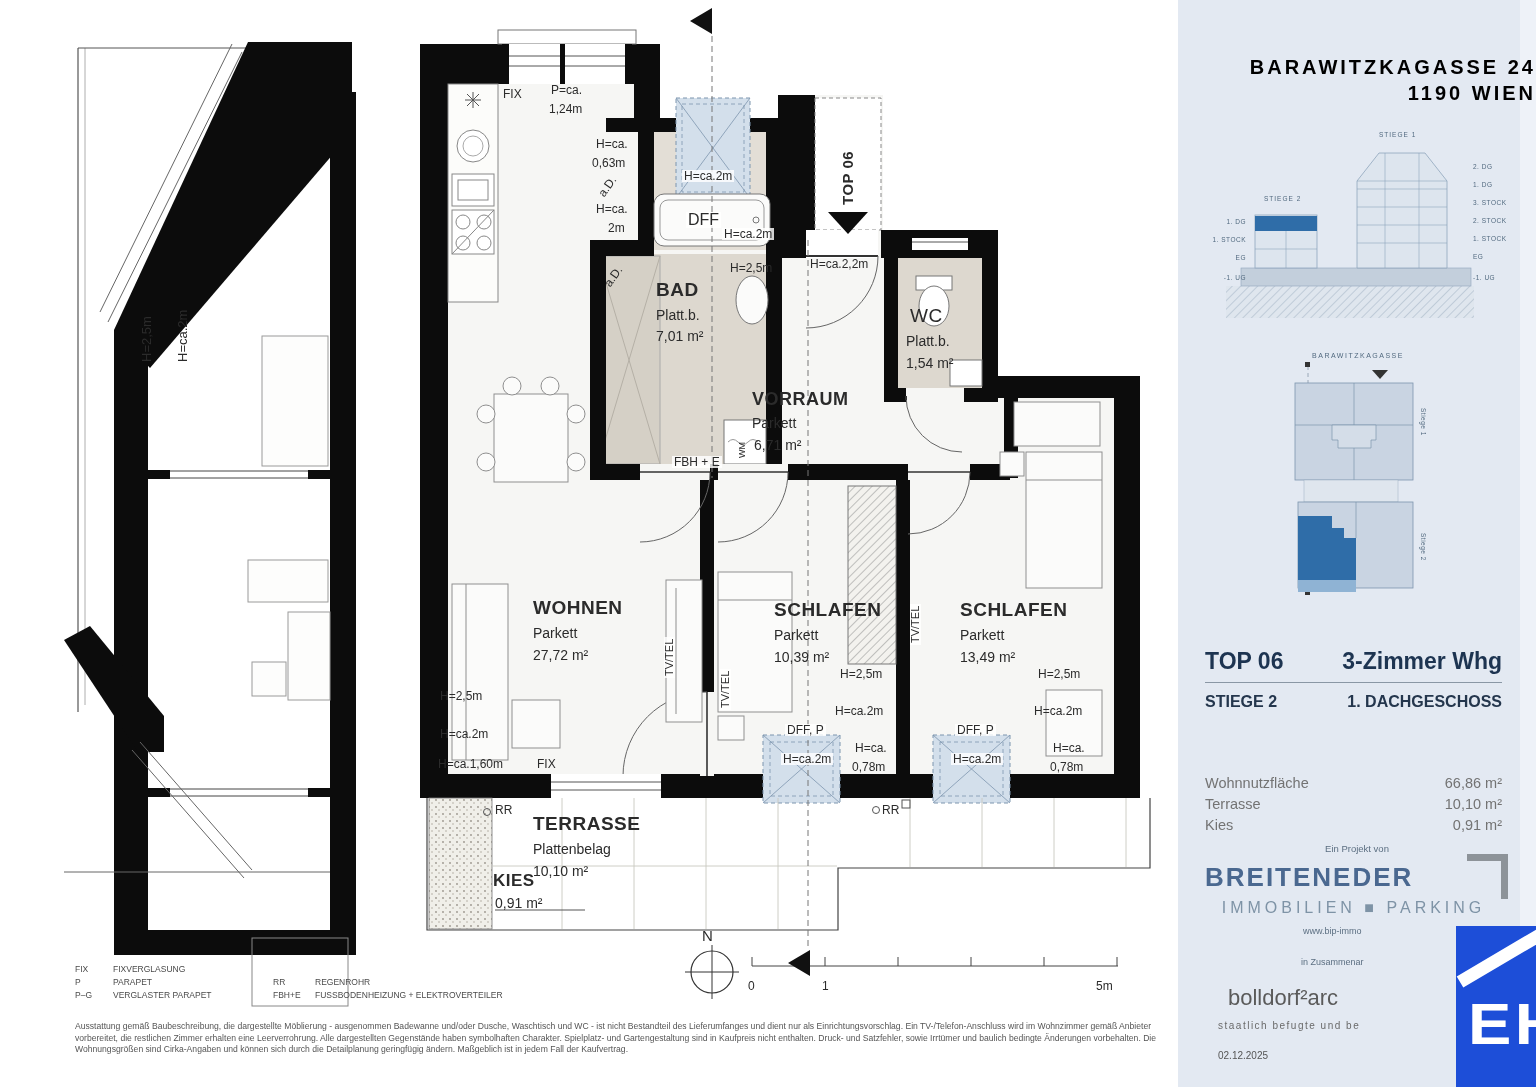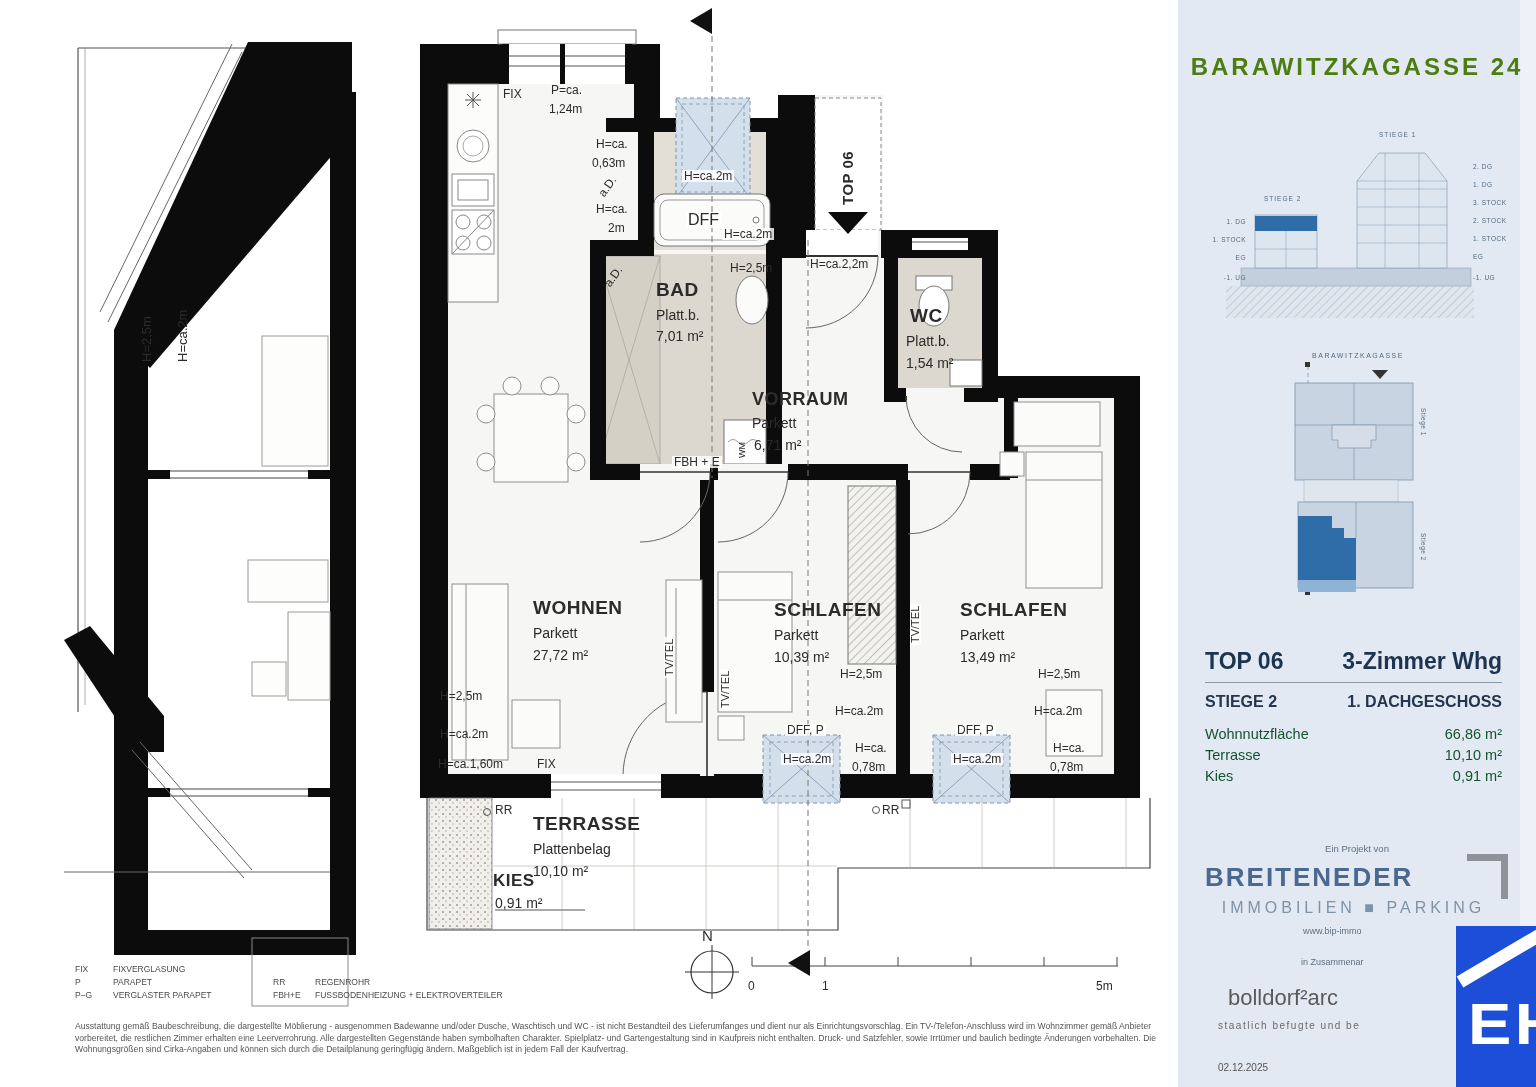--- a/index.html
+++ b/index.html
@@ -18,51 +18,51 @@
   .legend2{position:absolute;left:273px;top:976px;font-size:8.5px;color:#4a4a4a;}
   .legend2 .lrow{display:flex;line-height:13px;}
   .legend2 .abbr{width:42px;}
 
   .disclaimer{position:absolute;left:75px;top:1021px;width:1088px;font-size:8.6px;
         line-height:11.5px;color:#555;}
 
   
   .sidebar{position:absolute;left:1178px;top:0;width:358px;height:1087px;background:#e3e9f2;}
   .sidebar .edge{position:absolute;right:0;top:0;width:16px;height:100%;background:#eef2f8;}
-  .addr{position:absolute;left:0;top:54px;width:358px;text-align:center;color:#4d7c0f;
-        font-weight:700;font-size:24px;letter-spacing:3px;line-height:26px;}
+  .addr{position:absolute;left:0;top:54px;width:358px;text-align:right;color:#000000;
+        font-weight:700;font-size:20px;letter-spacing:3px;line-height:26px;}
   .elev,.siteplan{position:absolute;left:8px;width:344px;}
   .elev{top:128px;height:202px;}
   .siteplan{top:348px;height:262px;}
   .dlabel{position:absolute;white-space:nowrap;font-size:6.5px;letter-spacing:.5px;color:#51697f;}
   .dlabel.ra{transform:translateX(-100%);}
   .dlabel.rot{transform:rotate(90deg);transform-origin:left top;}
 
   .unit-head{position:absolute;left:27px;top:648px;width:297px;display:flex;
         justify-content:space-between;color:#1d3451;font-size:23px;font-weight:700;}
   .unit-hr{position:absolute;left:27px;top:682px;width:297px;border-top:1.5px solid #8a97a5;}
   .unit-sub{position:absolute;left:27px;top:693px;width:297px;display:flex;
         justify-content:space-between;color:#24364d;font-size:16px;font-weight:700;}
-  .areas{position:absolute;left:27px;top:724px;width:297px;color:#14532d;font-size:14.5px;}
+  .areas{position:absolute;left:27px;top:773px;width:297px;color:#737373;font-size:14.5px;}
   .areas .row{display:flex;justify-content:space-between;line-height:21px;}
 
   .proj-prefix{position:absolute;left:0;top:843px;width:358px;text-align:center;
         font-size:9.5px;color:#5c6f82;}
   .brand{position:absolute;left:27px;top:862px;width:297px;color:#4a6890;font-weight:700;
         font-size:26px;letter-spacing:2px;}
   .brand .bracket{position:absolute;right:-6px;top:-8px;width:34px;height:38px;
         border-top:7px solid #8d9399;border-right:7px solid #8d9399;}
   .brand-sub{position:absolute;left:27px;top:899px;width:297px;text-align:center;
         font-size:16px;letter-spacing:4px;color:#7e93a6;}
   .proj-www{position:absolute;left:1303px;top:926px;font-size:9px;color:#5c6f82;}
   .proj-coop{position:absolute;left:1301px;top:957px;font-size:9px;color:#5c6f82;}
   .architect{position:absolute;left:1228px;top:985px;font-size:22px;color:#5a5a5a;letter-spacing:0;}
   .architect-sub{position:absolute;left:1218px;top:1020px;font-size:10px;letter-spacing:1.5px;
         color:#6a6a6a;}
-  .date{position:absolute;left:1218px;top:1050px;font-size:10px;color:#555;margin-top:12px;}
+  .date{position:absolute;left:1218px;top:1050px;font-size:10px;color:#555;}
 
   .ehl{position:absolute;left:1456px;top:926px;width:164px;height:161px;background:#1d4ed8;}
   .ehl .ehl-text{position:absolute;left:6px;top:64px;width:152px;text-align:center;
         color:#fff;font-weight:700;font-size:58px;letter-spacing:3px;
         transform:scaleX(1.12);transform-origin:center;}
   
   .abs{position:absolute;}
 </style>
 </head>
 <body>
@@ -325,21 +325,21 @@
       <div class="lbl bg" style="left: 682px; top: 170px; font-size: 12px; font-weight: 400;">H=ca.2m</div>
       <div class="lbl bg" style="left: 686px; top: 212px; font-size: 16px; font-weight: 400;">DFF</div>
       <div class="lbl bg" style="left: 722px; top: 228px; font-size: 12px; font-weight: 400;">H=ca.2m</div>
       <div class="lbl" style="left: 730px; top: 262px; font-size: 12px; font-weight: 400;">H=2,5m</div>
       <div class="lbl" style="left: 602px; top: 282px; font-size: 12px; font-weight: 400; transform: rotate(-55deg);">a.D.</div>
       <div class="lbl" style="left: 656px; top: 280px; font-size: 19px; font-weight: 700; letter-spacing: 0.5px;">BAD</div>
       <div class="lbl" style="left: 656px; top: 308px; font-size: 14px; font-weight: 400;">Platt.b.</div>
       <div class="lbl" style="left: 656px; top: 329px; font-size: 14px; font-weight: 400;">7,01 m²</div>
       <div class="lbl" style="left: 810px; top: 258px; font-size: 12px; font-weight: 400;">H=ca.2,2m</div>
       <div class="lbl" style="left: 840px; top: 205px; font-size: 15px; font-weight: 700; letter-spacing: 0.5px; transform: rotate(-90deg);">TOP 06</div>
-      <div class="lbl" style="left: 910px; top: 306px; font-size: 19px; font-weight: 700; letter-spacing: 0.5px;">WC</div>
+      <div class="lbl" style="left: 910px; top: 306px; font-size: 19px; font-weight: 400; letter-spacing: 0.5px;">WC</div>
       <div class="lbl" style="left: 906px; top: 334px; font-size: 14px; font-weight: 400;">Platt.b.</div>
       <div class="lbl" style="left: 906px; top: 356px; font-size: 14px; font-weight: 400;">1,54 m²</div>
       <div class="lbl" style="left: 752px; top: 390px; font-size: 18px; font-weight: 700; letter-spacing: 0.5px;">VORRAUM</div>
       <div class="lbl" style="left: 752px; top: 416px; font-size: 14px; font-weight: 400;">Parkett</div>
       <div class="lbl" style="left: 754px; top: 438px; font-size: 14px; font-weight: 400;">6,71 m²</div>
       <div class="lbl bg" style="left: 672px; top: 456px; font-size: 12px; font-weight: 400;">FBH + E</div>
       <div class="lbl" style="left: 738px; top: 458px; font-size: 9px; font-weight: 400; transform: rotate(-90deg);">WM</div>
       <div class="lbl" style="left: 533px; top: 598px; font-size: 19px; font-weight: 700; letter-spacing: 0.5px;">WOHNEN</div>
       <div class="lbl" style="left: 533px; top: 626px; font-size: 14px; font-weight: 400;">Parkett</div>
       <div class="lbl" style="left: 533px; top: 648px; font-size: 14px; font-weight: 400;">27,72 m²</div>
@@ -408,20 +408,21 @@
       </div>
     </div>
 
   <div class="disclaimer">Ausstattung gemäß Baubeschreibung, die dargestellte Möblierung - ausgenommen Badewanne und/oder Dusche, Waschtisch und WC - ist nicht Bestandteil des Lieferumfanges und dient nur als Einrichtungsvorschlag. Ein TV-/Telefon-Anschluss wird im Wohnzimmer gemäß Anbieter vorbereitet, die restlichen Zimmer erhalten eine Leerverrohrung. Alle dargestellten Gegenstände haben symbolhaften Charakter. Spielplatz- und Gartengestaltung sind in Kaufpreis nicht enthalten. Druck- und Satzfehler, sowie Irrtümer und baulich bedingte Änderungen vorbehalten. Die Wohnungsgrößen sind Cirka-Angaben und können sich durch die Detailplanung geringfügig ändern. Maßgeblich ist in jedem Fall der Kaufvertrag.</div>
 
   <div class="sidebar">
     <div class="edge"></div>
 
     <div class="addr">
       <div>BARAWITZKAGASSE 24</div>
+      <div>1190 WIEN</div>
     </div>
 
     <div class="elev">
       <svg width="344" height="202" viewBox="0 0 344 202">
         <defs>
           <pattern id="soilHatch" width="6" height="6" patternUnits="userSpaceOnUse" patternTransform="rotate(45)">
             <rect width="6" height="6" fill="#dfe6ee"></rect>
               <line x1="0" y1="0" x2="0" y2="6" stroke="#9fb0c2" stroke-width="1"></line>
           </pattern>
         </defs>

